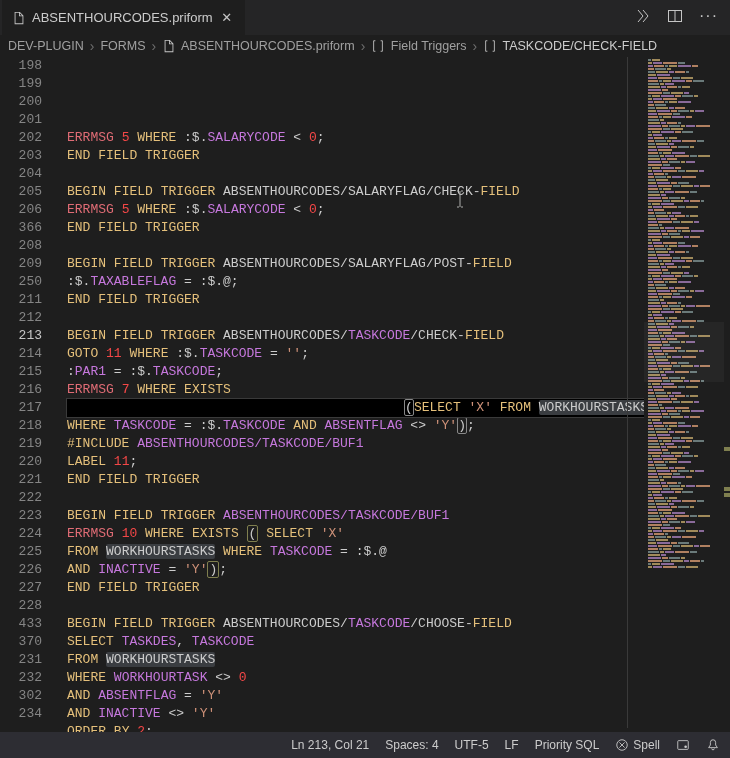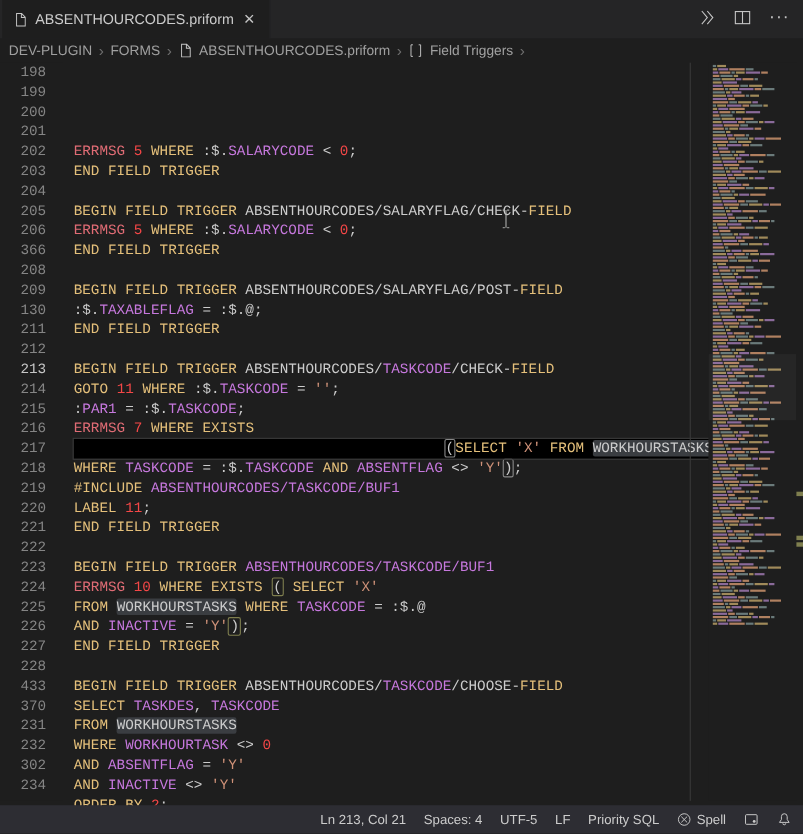--- a/index.html
+++ b/index.html
@@ -233,37 +233,45 @@
   <span class="sep">›</span>
   <span class="bc-item">
     <span class="bc-icon">
         <svg viewBox="0 0 16 16">
           <path fill="none" stroke="#c5c5c5" d="M5 2H3v12h2M11 2h2v12h-2"></path>
         </svg>
       </span>
     <span>Field Triggers</span>
   </span>
   <span class="sep">›</span>
+  <span class="bc-item last">
+    <span class="bc-icon">
+        <svg viewBox="0 0 16 16">
+          <path fill="none" stroke="#c5c5c5" d="M5 2H3v12h2M11 2h2v12h-2"></path>
+        </svg>
+      </span>
+    <span>TASKCODE/CHECK-FIELD</span>
+  </span>
 </div>
 
 <div class="editor-area">
   <div class="gutter" id="gutter">
       <div class="ln">198</div>
       <div class="ln">199</div>
       <div class="ln">200</div>
       <div class="ln">201</div>
       <div class="ln">202</div>
       <div class="ln">203</div>
       <div class="ln">204</div>
       <div class="ln">205</div>
       <div class="ln">206</div>
       <div class="ln">366</div>
       <div class="ln">208</div>
       <div class="ln">209</div>
-      <div class="ln">130</div>
+      <div class="ln">250</div>
       <div class="ln">211</div>
       <div class="ln">212</div>
       <div class="ln current">213</div>
       <div class="ln">214</div>
       <div class="ln">215</div>
       <div class="ln">216</div>
       <div class="ln">217</div>
       <div class="ln">218</div>
       <div class="ln">219</div>
       <div class="ln">220</div>

